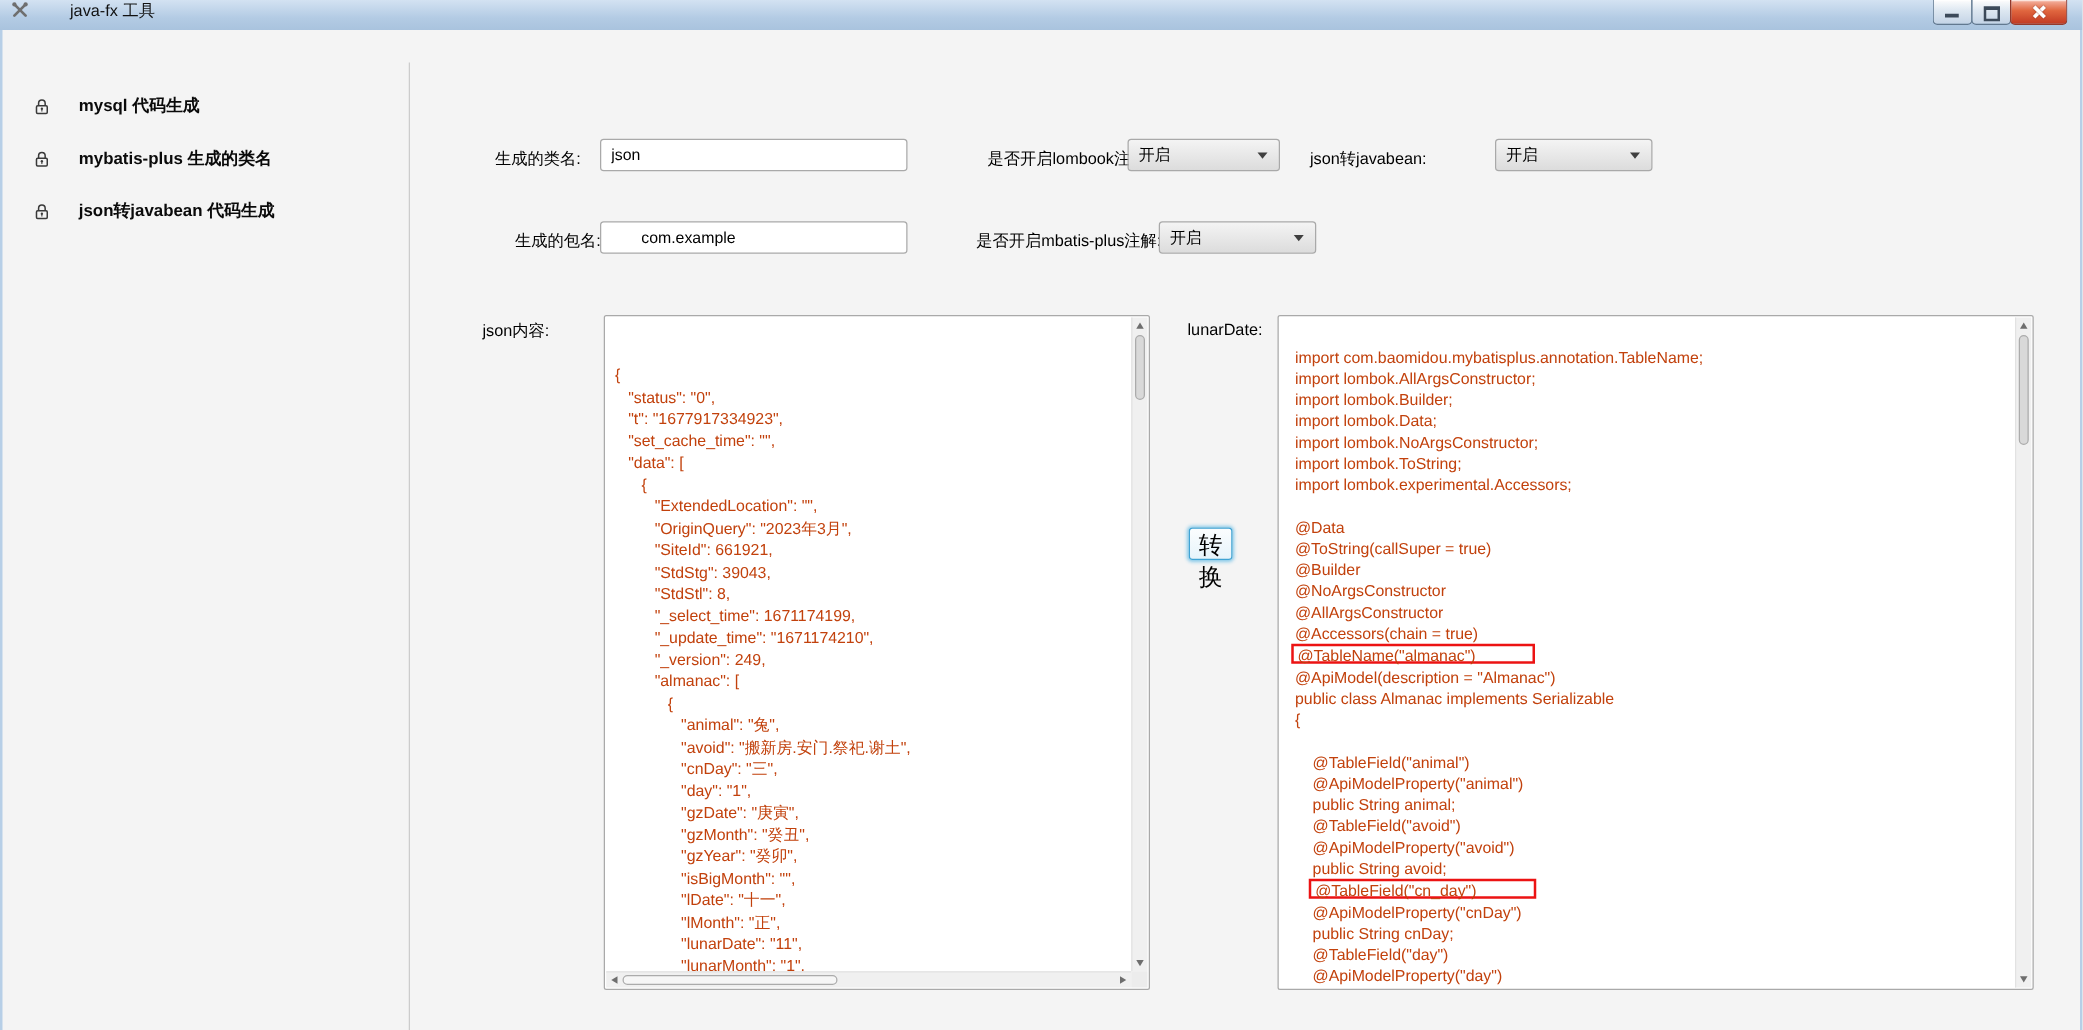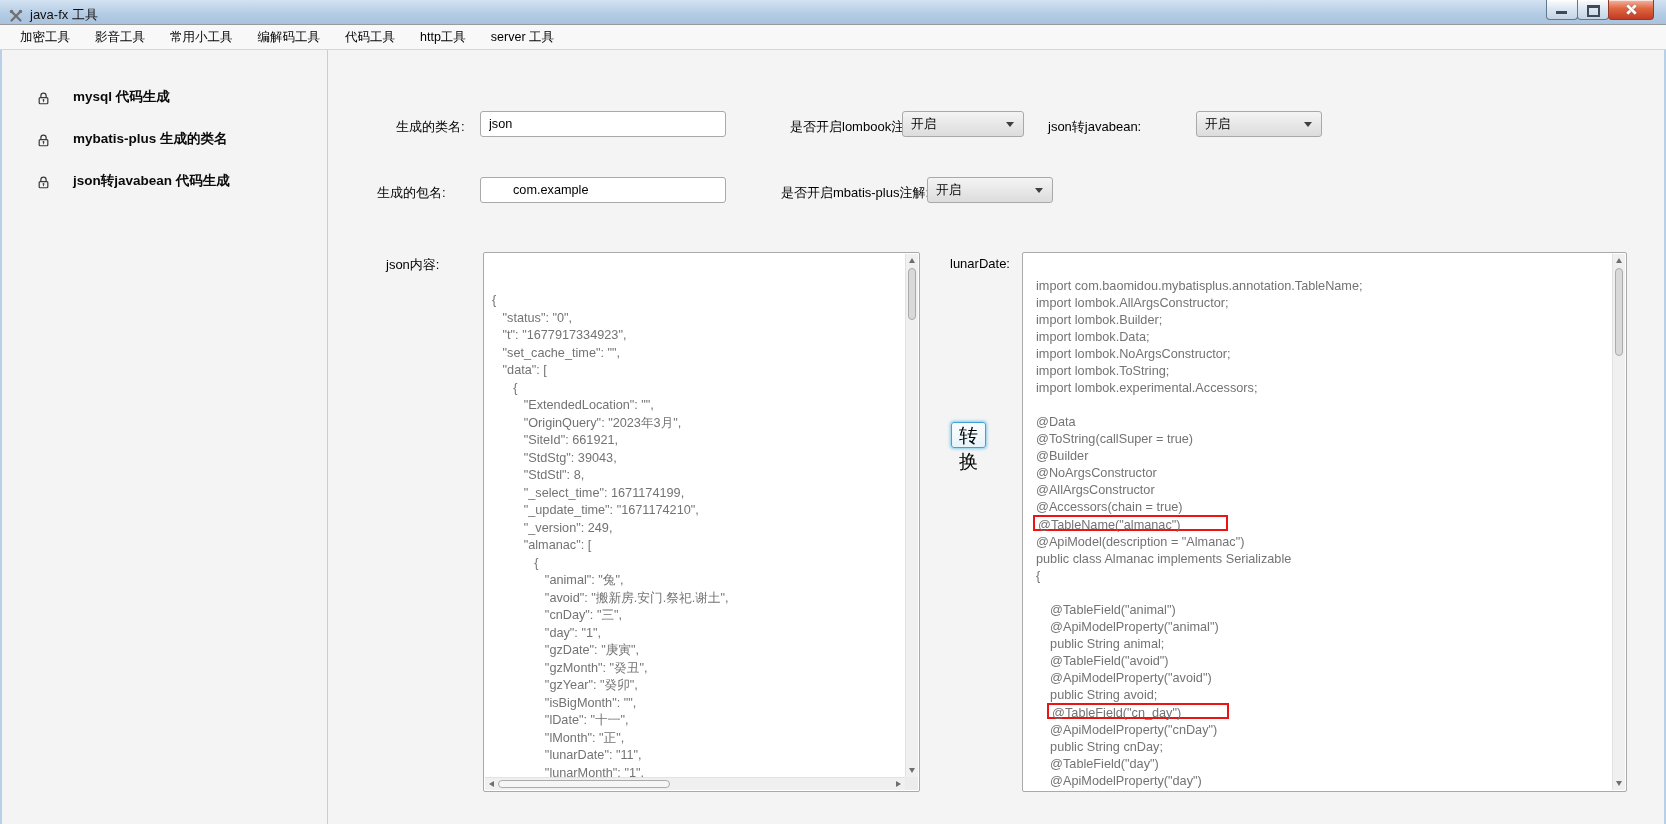--- a/index.html
+++ b/index.html
@@ -1,61 +1,61 @@
 <!DOCTYPE html>
 <html><head>
 <meta charset="utf-8">
 <style>
   html,body{margin:0;padding:0;background:#e8e8e8;font-family:"Liberation Sans","DejaVu Sans",sans-serif;}
   .app{position:relative;width:1666px;height:824px;background:#f4f4f4;overflow:hidden;
        box-shadow:inset 2px 0 0 #b7cfe7, inset -2px 0 0 #b7cfe7;}
   
   .titlebar{position:absolute;left:0;top:0;width:100%;height:24px;
-    background:linear-gradient(#d3e2f2,#b3cbe4 60%,#a9c3de);display:flex;align-items:flex-end;}
+    background:linear-gradient(#d3e2f2,#b3cbe4 60%,#a9c3de);display:flex;align-items:flex-start;gap:26px;}
   .app-icon{width:16px;height:16px;margin:0 6px 0 8px;flex:0 0 auto;}
   .title-text{font-size:13px;color:#111;}
   .win-controls{position:absolute;right:12px;top:0;display:flex;}
   .winbtn{height:19px;border:1px solid #62788f;border-top:none;border-radius:0 0 4px 4px;
     box-shadow:inset 0 1px 0 rgba(255,255,255,.65);position:relative;margin-left:-1px;}
   .winbtn.min,.winbtn.max{width:30px;background:linear-gradient(#fdfdfd,#dde7f1 45%,#c4d4e6);}
   .winbtn.close{width:44px;border-color:#93392b;background:linear-gradient(#f5b5a4,#e0663f 45%,#c23a23);}
   .glyph-min{position:absolute;left:9px;bottom:5px;width:11px;height:3px;background:#3c4a5a;}
   .glyph-max{position:absolute;left:9px;top:5px;width:9px;height:7px;border:2px solid #3c4a5a;border-top-width:3px;}
   .glyph-x{position:absolute;left:50%;top:50%;width:12px;height:12px;transform:translate(-50%,-54%);}
   .glyph-x::before,.glyph-x::after{content:"";position:absolute;left:5px;top:0;width:3px;height:12px;background:#fff;
     box-shadow:0 0 1px #7c2416;}
   .glyph-x::before{transform:rotate(45deg);} .glyph-x::after{transform:rotate(-45deg);}
   
   .menubar{position:absolute;left:0;top:24px;width:100%;height:26px;background:#f8f8f8;
     border-top:1px solid #9a9a9a;border-bottom:1px solid #d6d6d6;box-sizing:border-box;
     display:flex;align-items:center;gap:25px;padding-left:20px;}
   .menu-item{font-size:12.5px;color:#000;cursor:default;}
   
   .sidebar{position:absolute;left:2px;top:50px;width:325px;bottom:0;border-right:1px solid #cccccc;}
-  .side-item{display:flex;align-items:flex-end;height:42px;padding-left:34px;cursor:default;}
+  .side-item{display:flex;align-items:center;height:42px;padding-left:24px;cursor:default;}
   .side-item svg{width:15px;height:15px;flex:0 0 auto;}
   .side-label{margin-left:22px;font-size:13.5px;font-weight:600;color:#0a0a0a;}
   
   .flabel{position:absolute;font-size:13px;color:#000000;white-space:nowrap;}
   .tinput{position:absolute;height:26px;box-sizing:border-box;border:1px solid #a9a9a9;border-radius:3px;
     background:#fff;font-family:inherit;font-size:12.7px;padding:0 0 0 8px;color:#000;outline:none;}
   .combo{position:absolute;height:26px;box-sizing:border-box;border:1px solid #a9a9a9;border-radius:3px;
     background:linear-gradient(#f4f4f4,#dcdcdc);display:flex;align-items:center;cursor:default;}
   .combo-text{font-size:12.7px;padding-left:8px;color:#000;flex:1;}
   .combo-arrow{width:0;height:0;border-left:4px solid transparent;border-right:4px solid transparent;
     border-top:5px solid #3f3f3f;margin-right:9px;}
   .btn-convert{position:absolute;left:951px;top:422px;width:35px;height:26px;box-sizing:border-box;
     border:1px solid #3fa3d4;border-radius:3px;background:linear-gradient(#fbfdfe,#e7f4fb);
     box-shadow:0 0 3px 1px #86c9e9;font-size:19px;font-family:inherit;color:#000;padding:0;cursor:default;}
   
   .ta{position:absolute;background:#fff;border:1px solid #a9a9a9;border-radius:2px;box-sizing:border-box;}
   .ta-json{left:483px;top:252px;width:437px;height:540px;}
   .ta-bean{left:1022px;top:252px;width:605px;height:540px;}
   .code{position:absolute;left:1px;top:1px;right:14px;bottom:14px;overflow:hidden;
-    font-size:12.7px;color:#737373;white-space:pre;}
+    font-size:12.7px;color:#c2410c;white-space:pre;}
   .ta-json .code{line-height:17.5px;padding:3px 0 0 7px;bottom:14px;}
   .ta-bean .code{line-height:17px;padding:0 0 0 12px;bottom:1px;}
   .ta-bean .code-inner{margin-top:-10px;}
   .code-line{min-height:1em;}
   .red-box{display:inline-block;box-sizing:border-box;height:16px;border:2px solid #ec1313;
     padding:0 46px 0 3px;margin:-1px 0 -1px -3px;}
   
   .vscroll{position:absolute;top:1px;right:1px;width:13px;background:#f0f0f0;border-left:1px solid #e2e2e2;box-sizing:border-box;}
   .ta-json .vscroll{bottom:14px;} .ta-bean .vscroll{bottom:1px;}
   .hscroll{position:absolute;left:1px;bottom:1px;right:14px;height:13px;background:#f0f0f0;border-top:1px solid #e2e2e2;box-sizing:border-box;}
@@ -91,29 +91,20 @@
         </div>
       <div class="winbtn max">
           <div class="glyph-max"></div>
         </div>
       <div class="winbtn close">
           <div class="glyph-x"></div>
         </div>
     </div>
   </div>
 
-  <div class="menubar">
-    <span class="menu-item">加密工具</span>
-    <span class="menu-item">影音工具</span>
-    <span class="menu-item">常用小工具</span>
-    <span class="menu-item">编解码工具</span>
-    <span class="menu-item">代码工具</span>
-    <span class="menu-item">http工具</span>
-    <span class="menu-item">server 工具</span>
-  </div>
 
   <div class="sidebar" style="padding-top:14px;">
     <div class="side-item">
       <svg viewBox="0 0 16 16">
           <path d="M5.2 7V5a2.8 2.8 0 0 1 5.6 0v2" fill="none" stroke="#3a3a3a" stroke-width="1.3"></path>
           <rect x="3.4" y="7" width="9.2" height="6.6" rx="1" fill="none" stroke="#3a3a3a" stroke-width="1.3"></rect>
           <circle cx="8" cy="9.6" r="1" fill="#3a3a3a"></circle>
           <rect x="7.55" y="10.2" width="0.9" height="1.8" fill="#3a3a3a"></rect>
         </svg>
       <span class="side-label">mysql 代码生成</span>
@@ -144,21 +135,21 @@
   <div class="combo" style="left:902px;top:111px;width:122px;">
     <span class="combo-text">开启</span>
     <span class="combo-arrow"></span>
   </div>
   <span class="flabel" style="left:1048px;top:118px;">json转javabean:</span>
   <div class="combo" style="left:1196px;top:111px;width:126px;">
     <span class="combo-text">开启</span>
     <span class="combo-arrow"></span>
   </div>
 
-  <span class="flabel" style="left:377px;top:184px;">生成的包名:</span>
+  <span class="flabel" style="left:412px;top:184px;">生成的包名:</span>
   <input class="tinput" style="left: 480px; top: 177px; width: 246px; padding-left: 32px;" value="com.example">
   <span class="flabel" style="left:781px;top:184px;">是否开启mbatis-plus注解:</span>
   <div class="combo" style="left:927px;top:177px;width:126px;">
     <span class="combo-text">开启</span>
     <span class="combo-arrow"></span>
   </div>
 
   <span class="flabel" style="left:386px;top:256px;">json内容:</span>
   <div class="ta ta-json">
     <div class="code">

